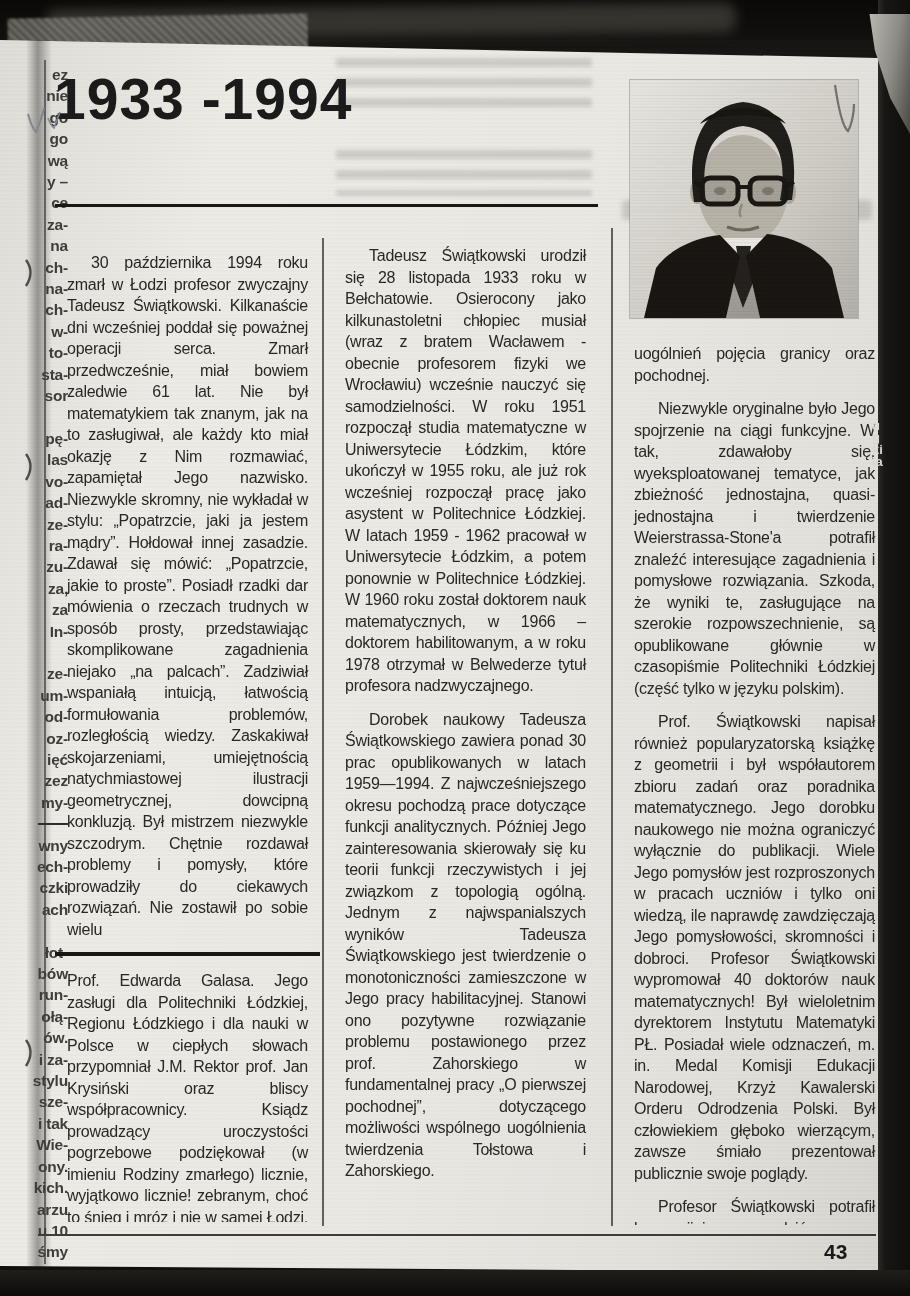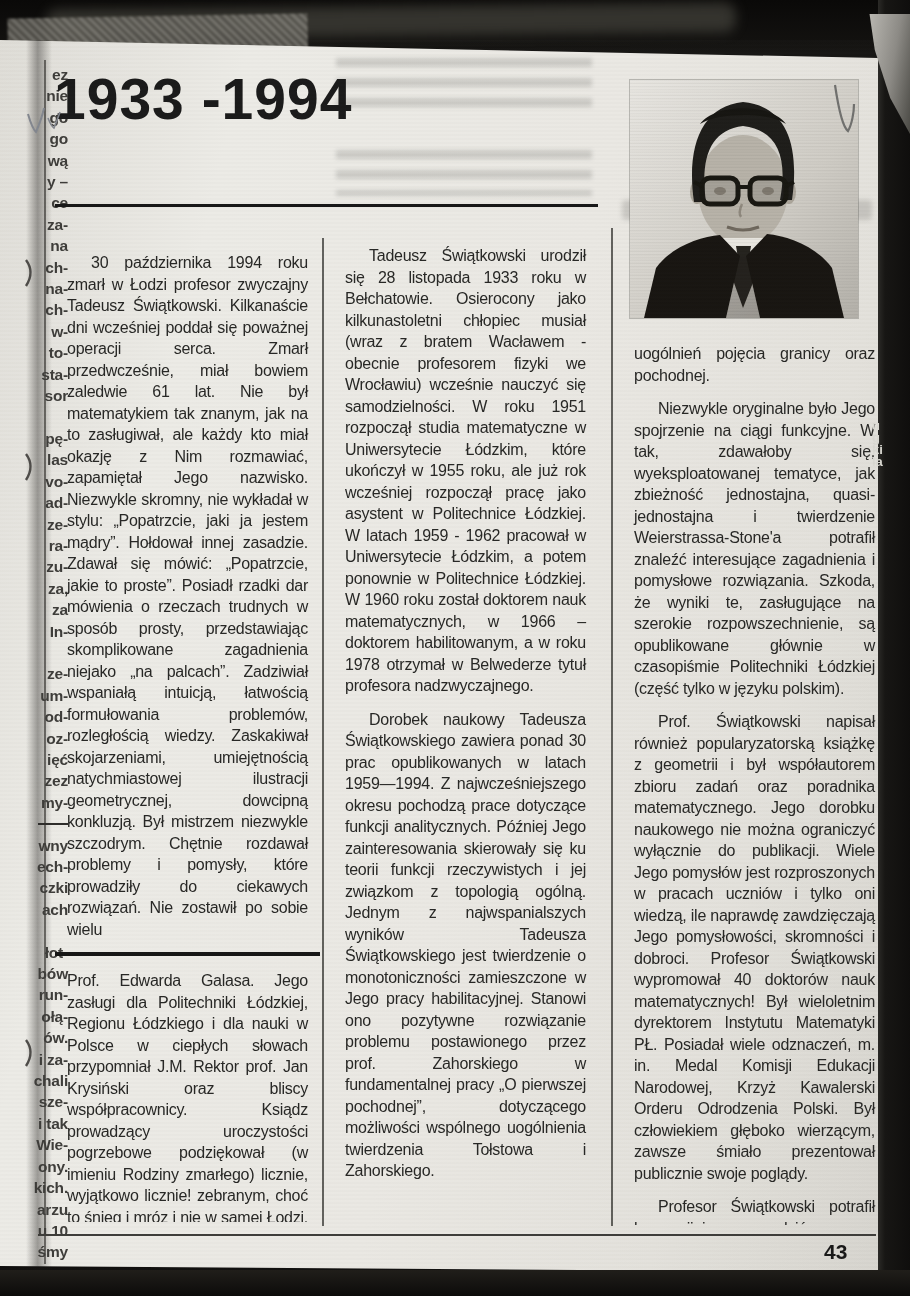--- a/index.html
+++ b/index.html
@@ -141,21 +141,21 @@
       <div class="frag">ech-</div>
       <div class="frag">czki</div>
       <div class="frag">ach</div>
       <div class="frag">&nbsp;</div>
       <div class="frag">łot-</div>
       <div class="frag">bów</div>
       <div class="frag">run-</div>
       <div class="frag">ołą-</div>
       <div class="frag">ów.</div>
       <div class="frag">i za-</div>
-      <div class="frag">chali</div>
+      <div class="frag">stylu</div>
       <div class="frag">sze-</div>
       <div class="frag">i tak</div>
       <div class="frag">Wie-</div>
       <div class="frag">ony.</div>
       <div class="frag">kich.</div>
       <div class="frag">arzu</div>
       <div class="frag">u 10</div>
       <div class="frag">śmy</div>
     </div>
 

